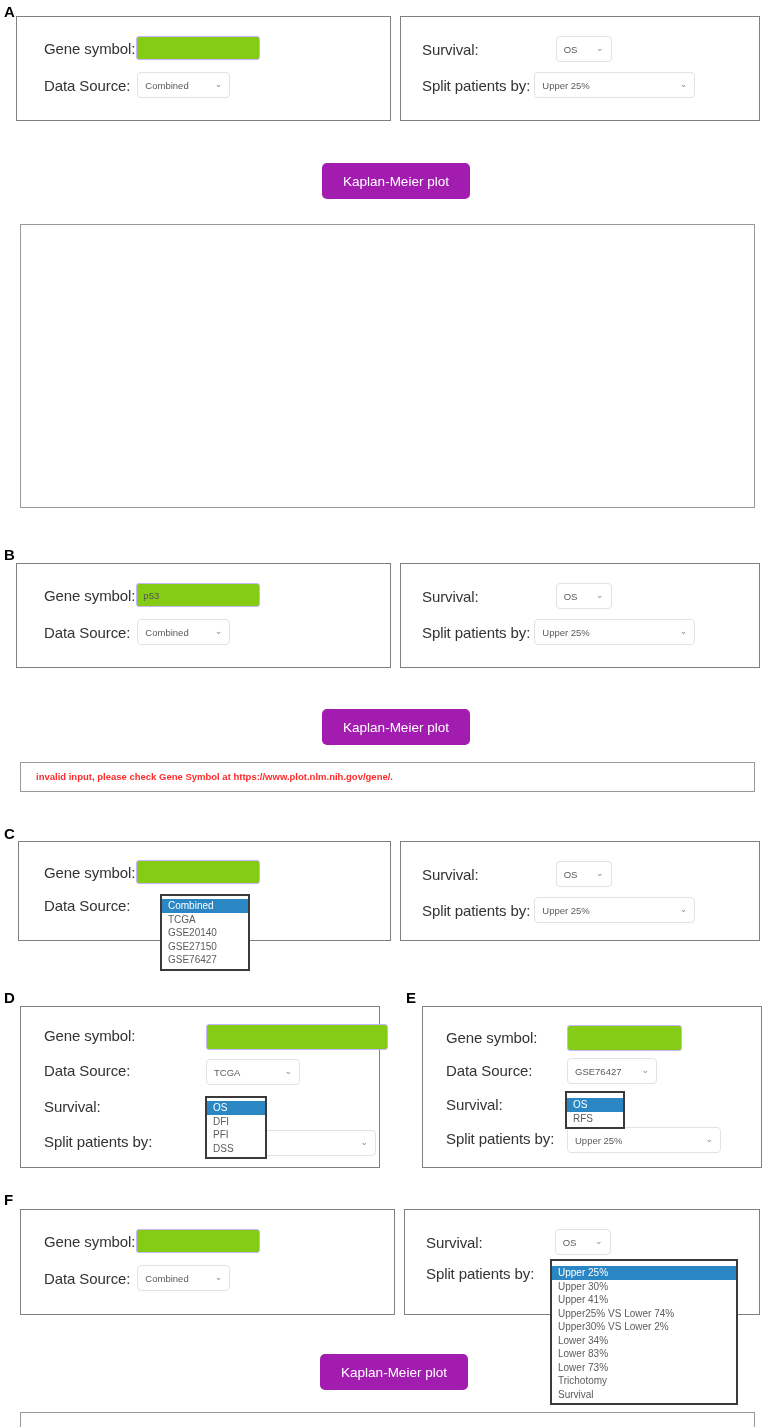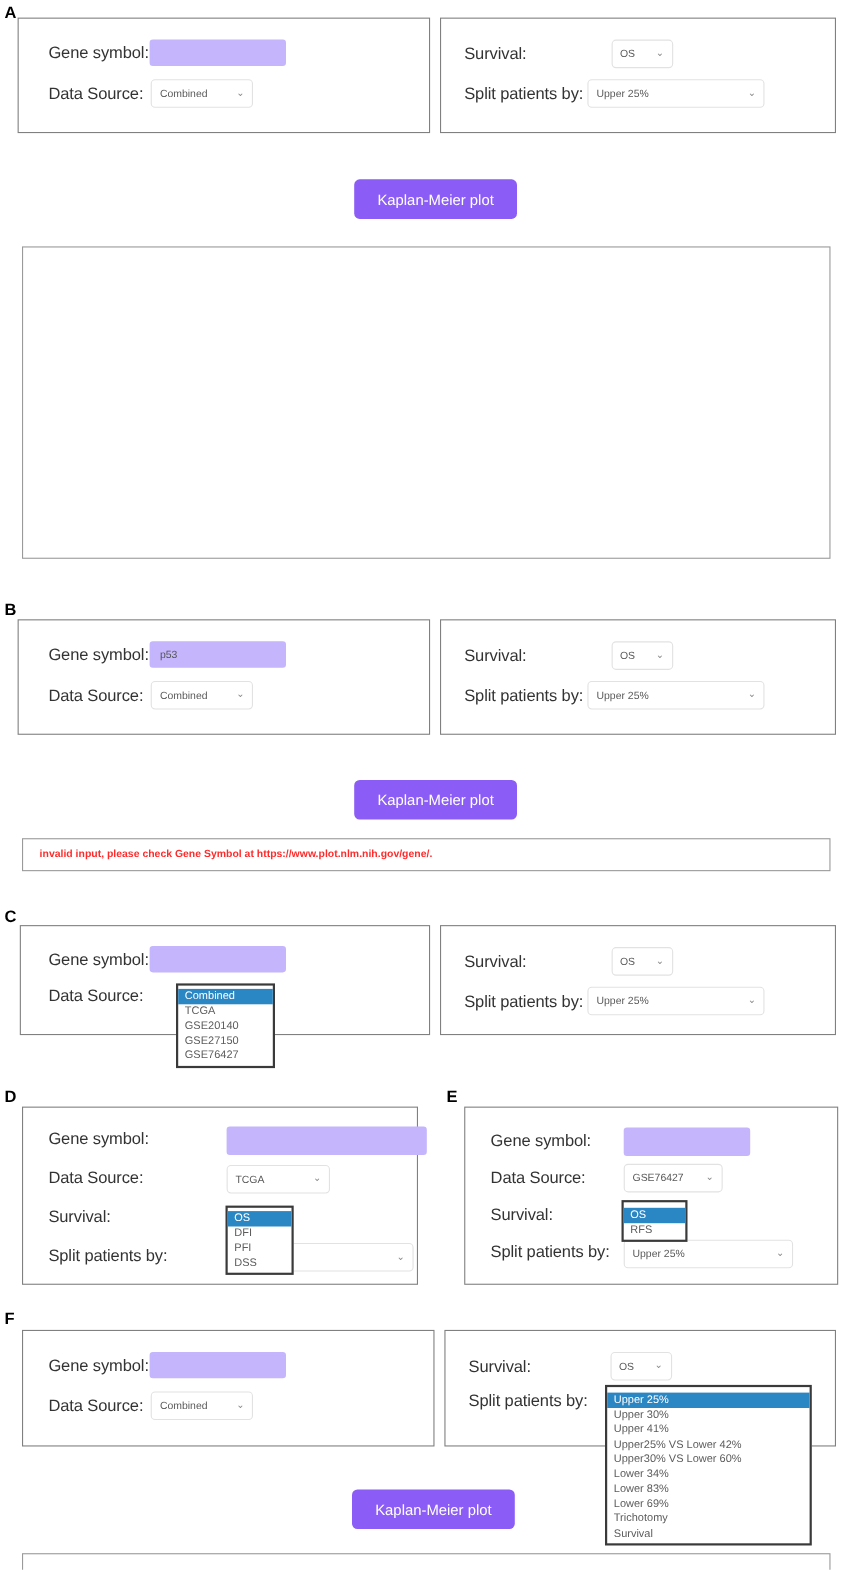--- a/index.html
+++ b/index.html
@@ -49,23 +49,23 @@
   }
   .lbl {
     font-family: "Liberation Sans", sans-serif;
     font-size: 15px;
     color: #333333;
     letter-spacing: -0.1px;
   }
 
   
   .txt {
-    border: 3px solid #c4b5fd;
+    border: 1px solid #c4b5fd;
     border-radius: 3px;
-    background: #c4b5fd;
+    background: #84cc16;
     height: 24px;
     font-family: "Liberation Sans", sans-serif;
     font-size: 9.5px;
     color: #555;
     padding: 0 6px;
     outline: none;
   }
   .txt::placeholder { color: #9a9a9a; }
 
   
@@ -90,21 +90,21 @@
     color: #8a8a8a;
     font-size: 9px;
     line-height: 1;
     transform: translateY(-1px);
   }
   .sel.tight .caret { padding-left: 6px; }
 
   
   .km-btn {
     position: absolute;
-    background: #8b5cf6;
+    background: #a21caf;
     border: none;
     border-radius: 5px;
     color: #ffffff;
     font-family: "Liberation Sans", sans-serif;
     font-size: 13.5px;
     cursor: pointer;
     display: flex;
     align-items: center;
     justify-content: center;
     padding: 16px;
@@ -362,25 +362,25 @@
 </div>
 
 <div class="row" style="left:426px; top:1265px;">
   <span class="lbl">Split patients by:</span>
 </div>
 
 <div class="dd topgap" style="left:550px; top:1259px; width:188px;">
   <div class="opt sel-opt">Upper 25%</div>
   <div class="opt">Upper 30%</div>
   <div class="opt">Upper 41%</div>
-  <div class="opt">Upper25% VS Lower 42%</div>
-  <div class="opt">Upper30% VS Lower 60%</div>
+  <div class="opt">Upper25% VS Lower 74%</div>
+  <div class="opt">Upper30% VS Lower 2%</div>
   <div class="opt">Lower 34%</div>
   <div class="opt">Lower 83%</div>
-  <div class="opt">Lower 69%</div>
+  <div class="opt">Lower 73%</div>
   <div class="opt">Trichotomy</div>
   <div class="opt">Survival</div>
 </div>
 
 <button class="km-btn" style="left:320px; top:1354px; width:148px; height:36px;">
   <span>Kaplan-Meier plot</span>
 </button>
 
 <div class="result-box" style="left:20px; top:1412px; width:735px; height:40px;"></div>
 

